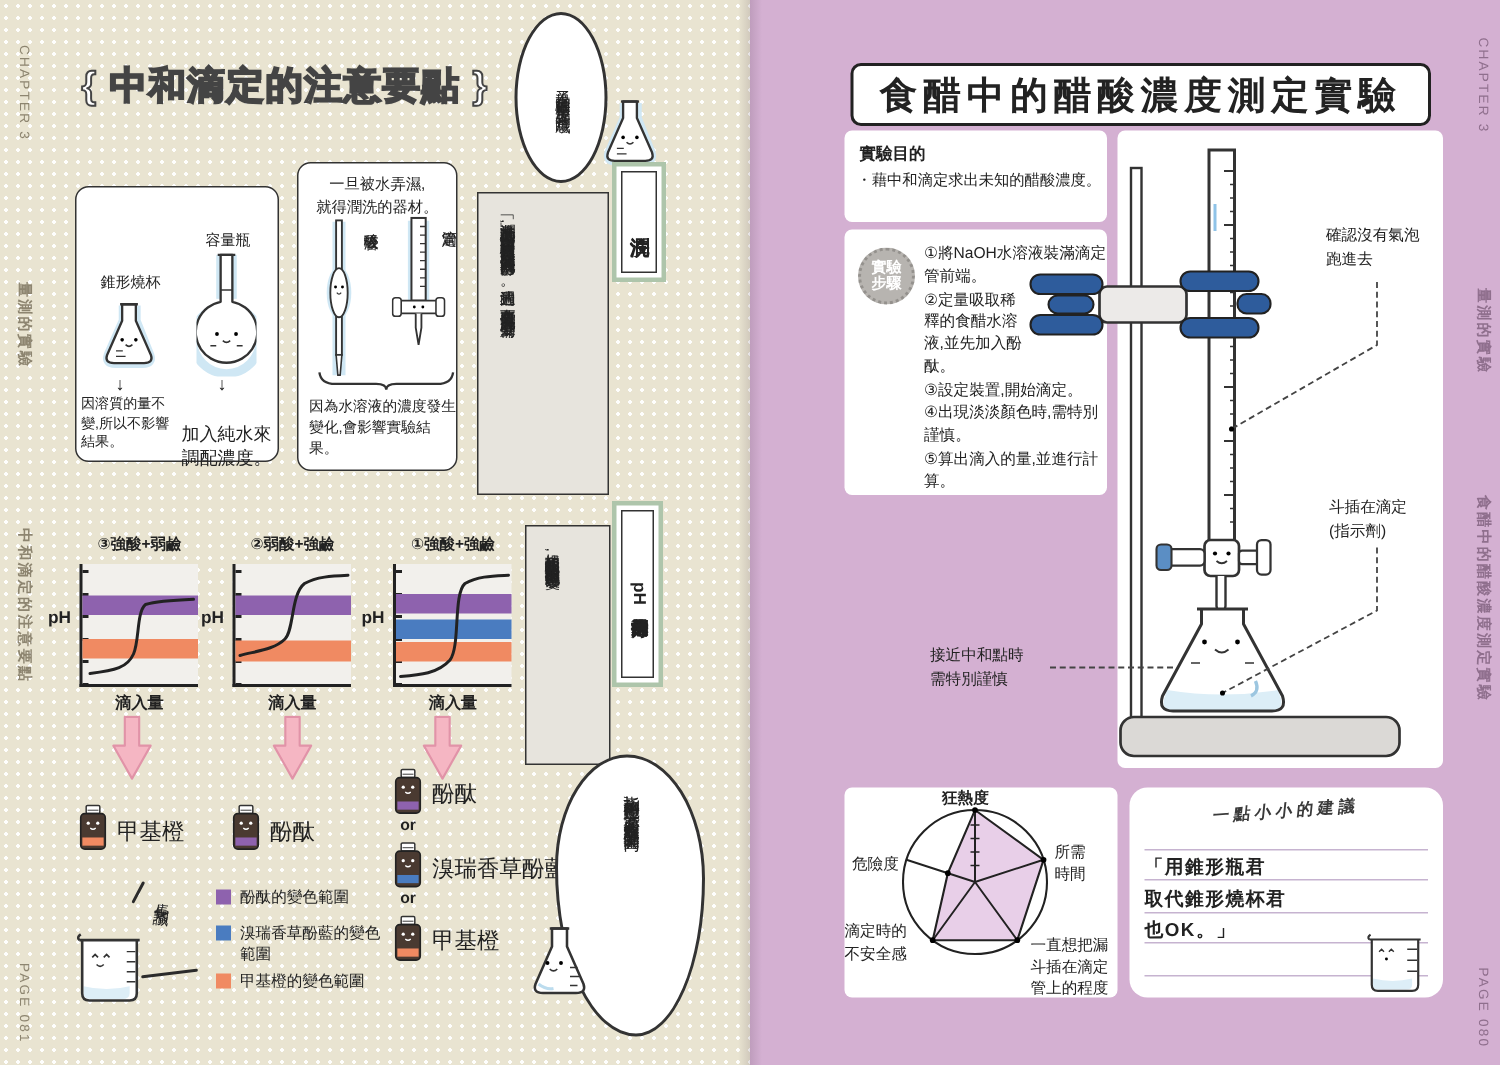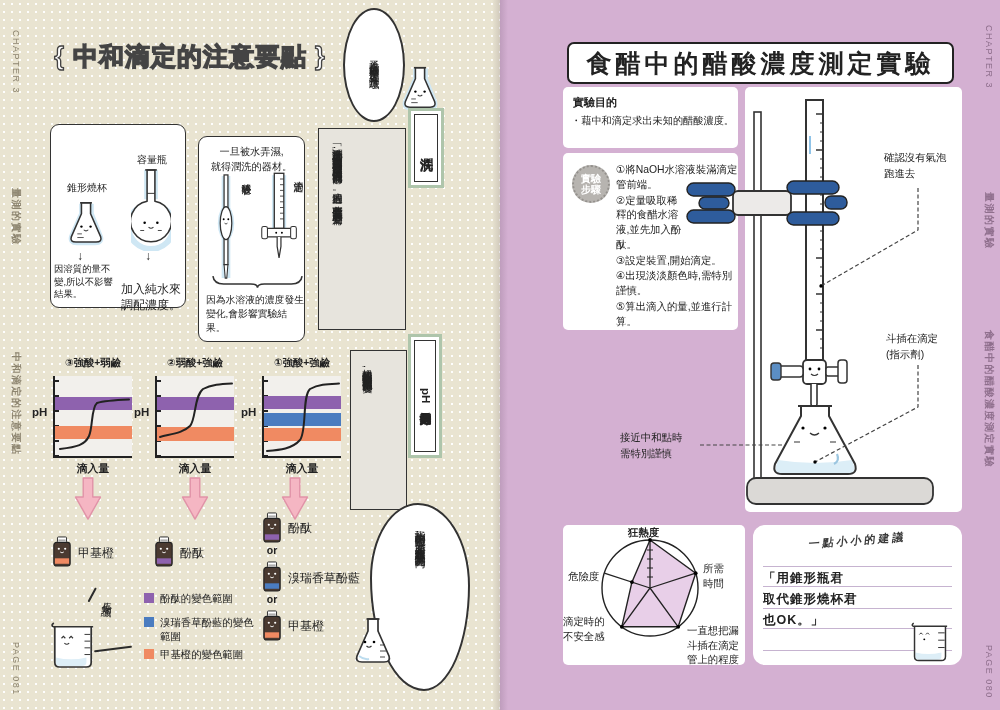--- a/index.html
+++ b/index.html
@@ -38,21 +38,21 @@
   .gnote{writing-mode:vertical-rl;font-size:10.3px;line-height:1.55;letter-spacing:.5px}
   .gtitle{position:absolute;width:80px;text-align:center;font-size:10.3px;font-weight:bold}
   .plot{position:absolute;width:79px;height:82px;background:#f2f0ec;
     border-left:2px solid #222;border-bottom:2px solid #222;box-sizing:border-box}
   .plot:before{content:"";position:absolute;left:0;top:4px;bottom:0;width:4px;
     background:repeating-linear-gradient(to bottom,#222 0 2px,transparent 2px 15px)}
   .band{position:absolute;left:0;right:0}
   .c-purple{background:#8e62ae}.c-blue{background:#4a7cc0}.c-orange{background:#f08a62}
   .axlab{position:absolute;font-size:11.5px;font-weight:bold}
   .xl{width:80px;text-align:center;font-size:10.8px}
-  .btl-label{position:absolute;font-size:12px}
+  .btl-label{position:absolute;font-size:15px}
   .or{position:absolute;width:20px;text-align:center;font-size:10.5px;font-weight:bold}
   .leg-sw{position:absolute;width:10px;height:10px}
   .leg-tx{position:absolute;width:102px;font-size:10.4px;line-height:1.3}
   #hand{left:98px;top:594px;height:66px;font-size:10.5px;letter-spacing:2px;
     transform:rotate(7deg);color:#222}
   .stroke-line{position:absolute;background:#2b2b2b;height:1.6px;border-radius:2px}
   .wpanel{position:absolute;background:#fff;border-radius:5px;box-sizing:border-box}
   #rp-titlebox{left:67px;top:42px;width:383px;height:38px;background:#fff;border:2.4px solid #222;
     border-radius:7px;display:flex;align-items:center;justify-content:center;
     font-size:25px;font-weight:bold;letter-spacing:4px}
@@ -126,21 +126,21 @@
           <circle cx="26.5" cy="57" r="1.3"></circle>
         <path d="M17.5 61.5 q2.5 2.5 5 0" fill="none" stroke="#333" stroke-width="1.1"></path>
         <path d="M9 65 h4 M27 65 h4" stroke="#333" stroke-width=".9"></path>
       </svg>
       <div class="abs" style="left:26px;top:124px;font-size:12px;font-weight:bold">↓</div>
       <div class="abs" style="left:94px;top:124px;font-size:12px;font-weight:bold">↓</div>
       <div class="abs" style="left:3px;top:138px;width:64px;font-size:9.4px;line-height:1.35">因溶質的量不變,所以不影響結果。</div>
       <div class="abs" style="left:70px;top:156px;width:62px;font-size:12px;line-height:1.35">加入純水來調配濃度。</div>
     </div>
 
-    <div class="panel" style="left:198px;top:136px;width:107px;height:206px">
+    <div class="panel" style="left:198px;top:108px;width:107px;height:206px">
       <div class="phead">一旦被水弄濕,
 就得潤洗的器材。</div>
       <svg class="abs" style="left:16px;top:36px" width="22" height="108" viewBox="0 0 22 112">
         <path d="M11 3 v106" stroke="#cfe7f4" stroke-width="9"></path>
         <ellipse cx="11" cy="52" rx="8.5" ry="18" fill="#cfe7f4"></ellipse>
         <rect x="9" y="2" width="4" height="36" fill="#fff" stroke="#333" stroke-width="1.3"></rect>
         <rect x="9" y="66" width="4" height="29" fill="#fff" stroke="#333" stroke-width="1.3"></rect>
         <ellipse cx="11" cy="52" rx="6" ry="17" fill="#fff" stroke="#333" stroke-width="1.3"></ellipse>
         <path d="M9 95 l1.2 14 h1.6 l1.2-14 z" fill="#fff" stroke="#333" stroke-width="1.1"></path>
         <circle cx="8.6" cy="48" r="1"></circle>

